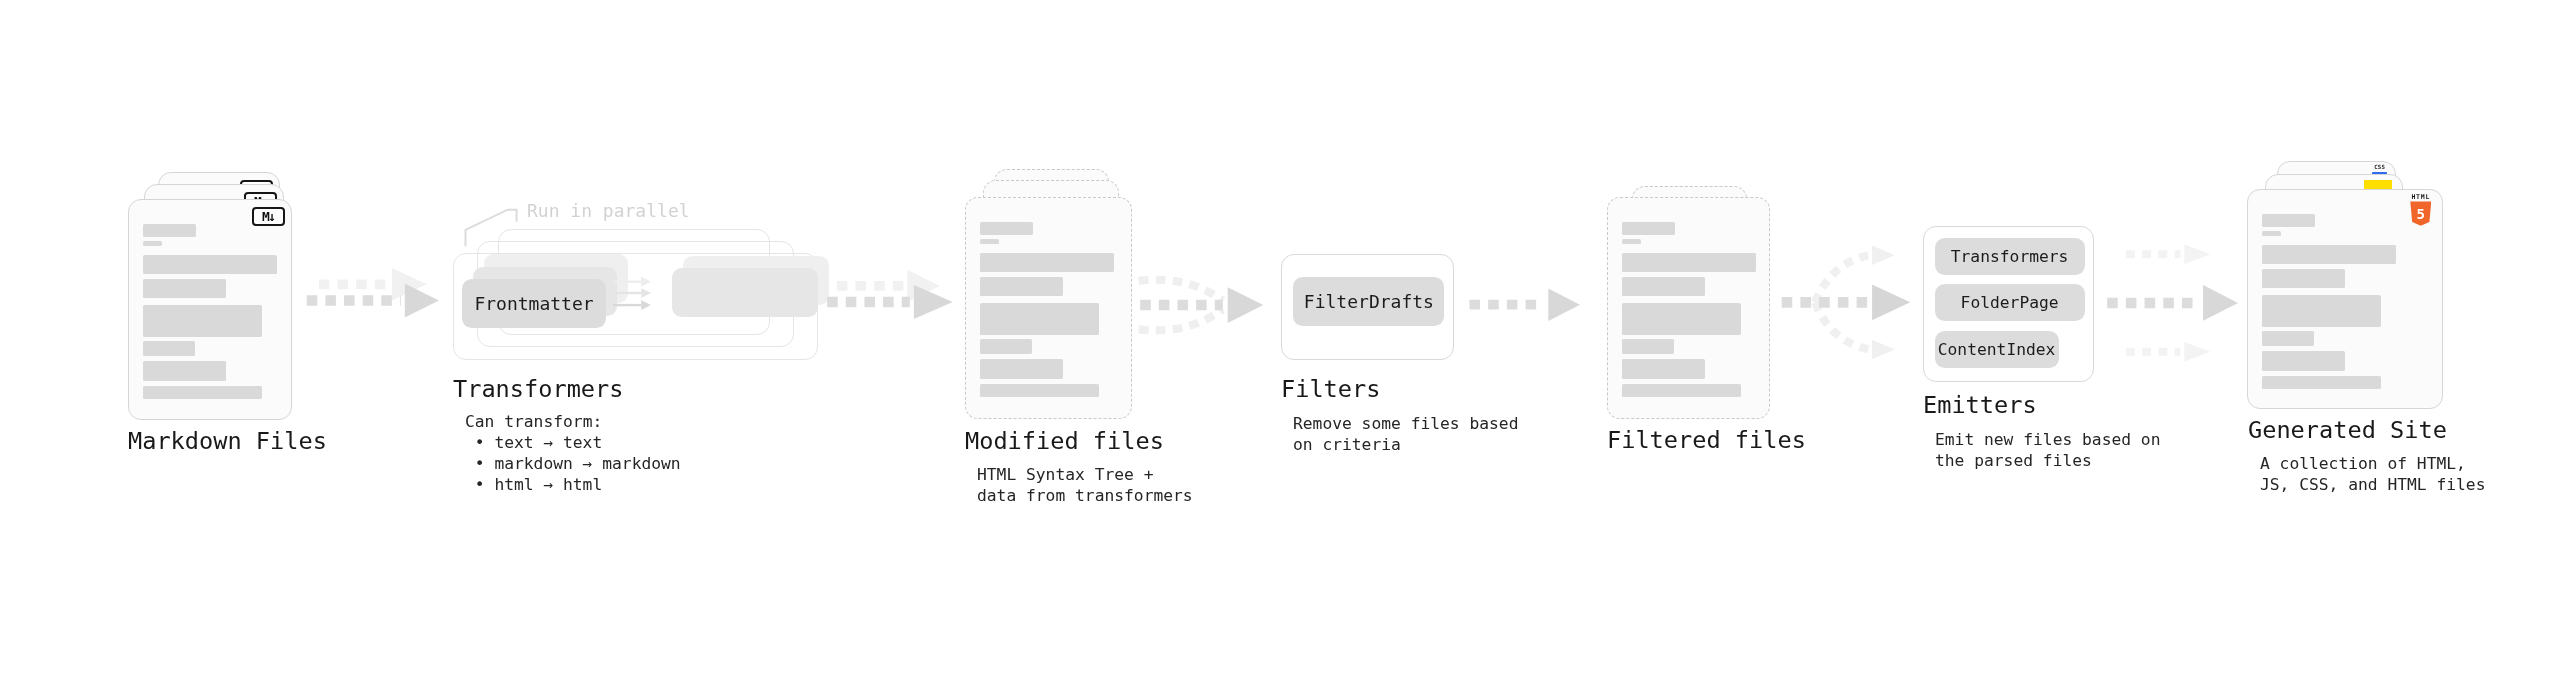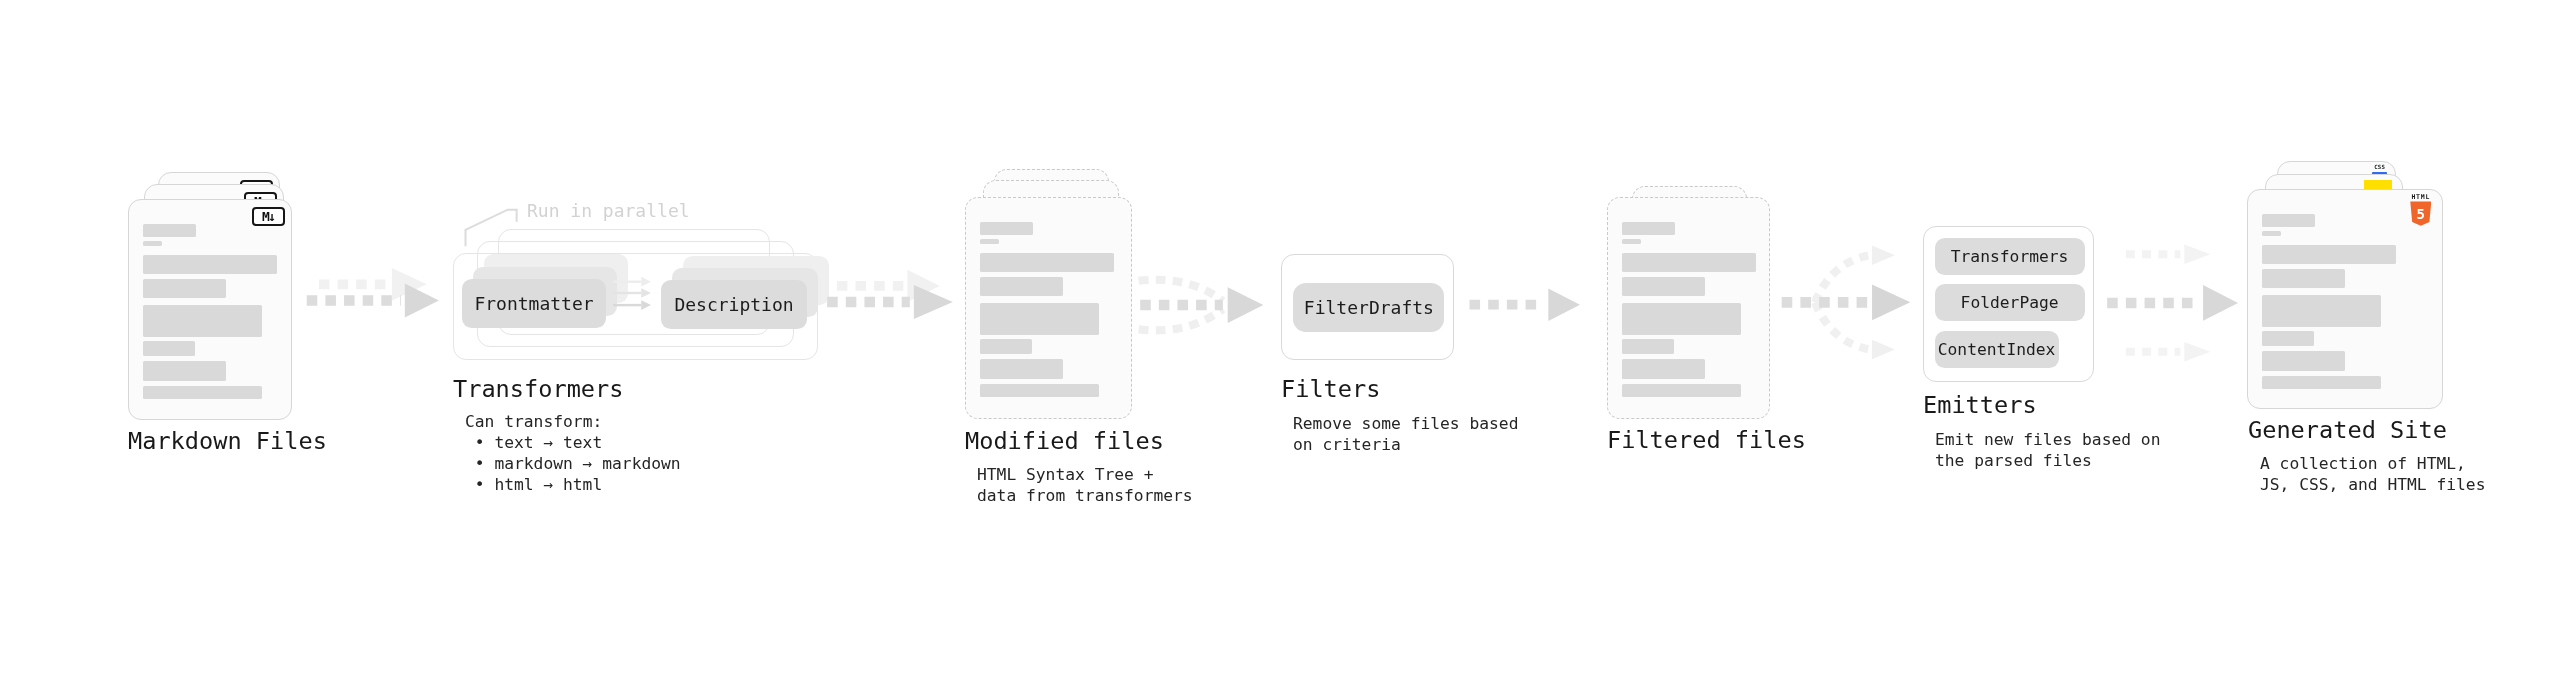--- a/index.html
+++ b/index.html
@@ -111,21 +111,20 @@
   <div class="frame" style="left:498px;top:229px;width:272px;height:106px;"></div>
   <div class="frame" style="left:477px;top:241px;width:317px;height:106px;"></div>
   <div class="frame" style="left:453px;top:253px;width:365px;height:107px;"></div>
 
   <div class="ghost ghost2" style="left:484px;top:254px;width:144px;height:49px;"></div>
   <div class="ghost ghost1" style="left:473px;top:267px;width:144px;height:49px;"></div>
   <div class="ghost ghost2" style="left:683px;top:256px;width:146px;height:49px;"></div>
   <div class="ghost ghost1" style="left:672px;top:268px;width:146px;height:49px;"></div>
 
   <div class="node" style="left:462px;top:279px;width:144px;height:49px;">Frontmatter</div>
-  <div class="node" style="left:661px;top:280px;width:146px;height:49px;">Description</div>
 
   <svg class="abs" style="left:609px;top:272px;" width="50" height="42" viewBox="0 0 62 52">
     <line x1="5" y1="12" x2="40" y2="12" stroke="#ededed" stroke-width="3"></line>
       <polygon points="40,6 52,12 40,18" fill="#ededed"></polygon>
     <line x1="5" y1="26" x2="40" y2="26" stroke="#e4e4e4" stroke-width="3"></line>
       <polygon points="40,20 52,26 40,32" fill="#e4e4e4"></polygon>
     <line x1="5" y1="41" x2="40" y2="41" stroke="#d9d9d9" stroke-width="3"></line>
       <polygon points="40,35 52,41 40,47" fill="#d9d9d9"></polygon>
   </svg>
 
@@ -163,21 +162,21 @@
   </div>
 
   <svg class="abs" style="left:1132px;top:267px;" width="142" height="81" viewBox="0 0 175 100">
     <path d="M 8 17 Q 70 10 112 42" fill="none" stroke="#efefef" stroke-width="10" stroke-dasharray="12 9"></path>
     <path d="M 8 77 Q 70 84 112 52" fill="none" stroke="#efefef" stroke-width="10" stroke-dasharray="12 9"></path>
     <line x1="10" y1="47" x2="112" y2="47" stroke="#dcdcdc" stroke-width="13" stroke-dasharray="13 10"></line>
     <polygon points="118,25 162,47 118,69" fill="#d8d8d8"></polygon>
   </svg>
 
   <div class="panel" style="left:1281px;top:254px;width:173px;height:106px;">
-    <div class="node" style="left:11.4px;top:28px;width:151px;height:49px;border-radius:13px;">FilterDrafts</div>
+    <div class="node" style="left:11.4px;top:22px;width:151px;height:49px;">FilterDrafts</div>
   </div>
   <div class="heading" style="left:1281px;top:375px;">Filters</div>
   <div class="sub" style="left:1281px;top:413px;">
     <div>Remove some files based</div>
     <div>on criteria</div>
   </div>
 
   <svg class="abs" style="left:1463px;top:286px;" width="130" height="39" viewBox="0 0 160 48">
     <line x1="8" y1="23" x2="100" y2="23" stroke="#dcdcdc" stroke-width="12" stroke-dasharray="13 10"></line>
     <polygon points="105,3 144,23 105,43" fill="#d8d8d8"></polygon>

